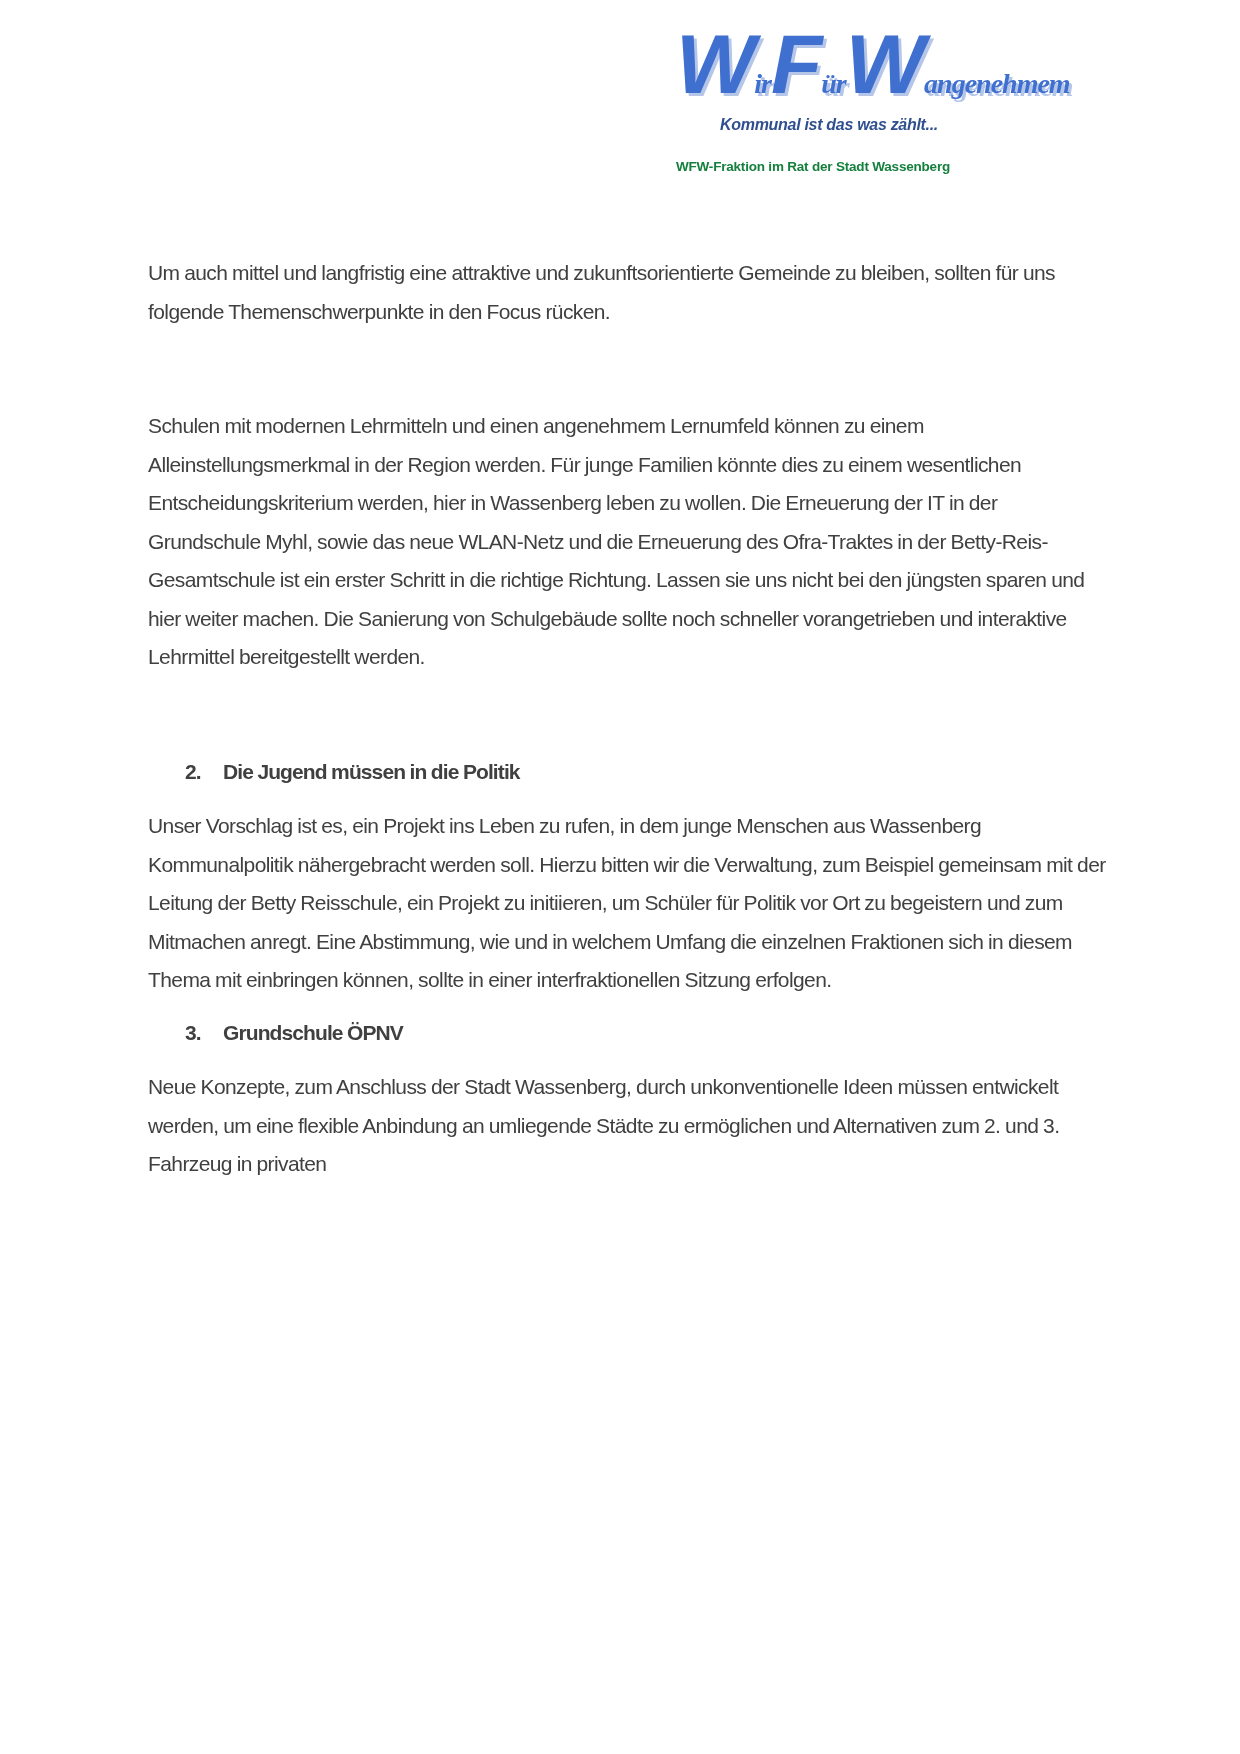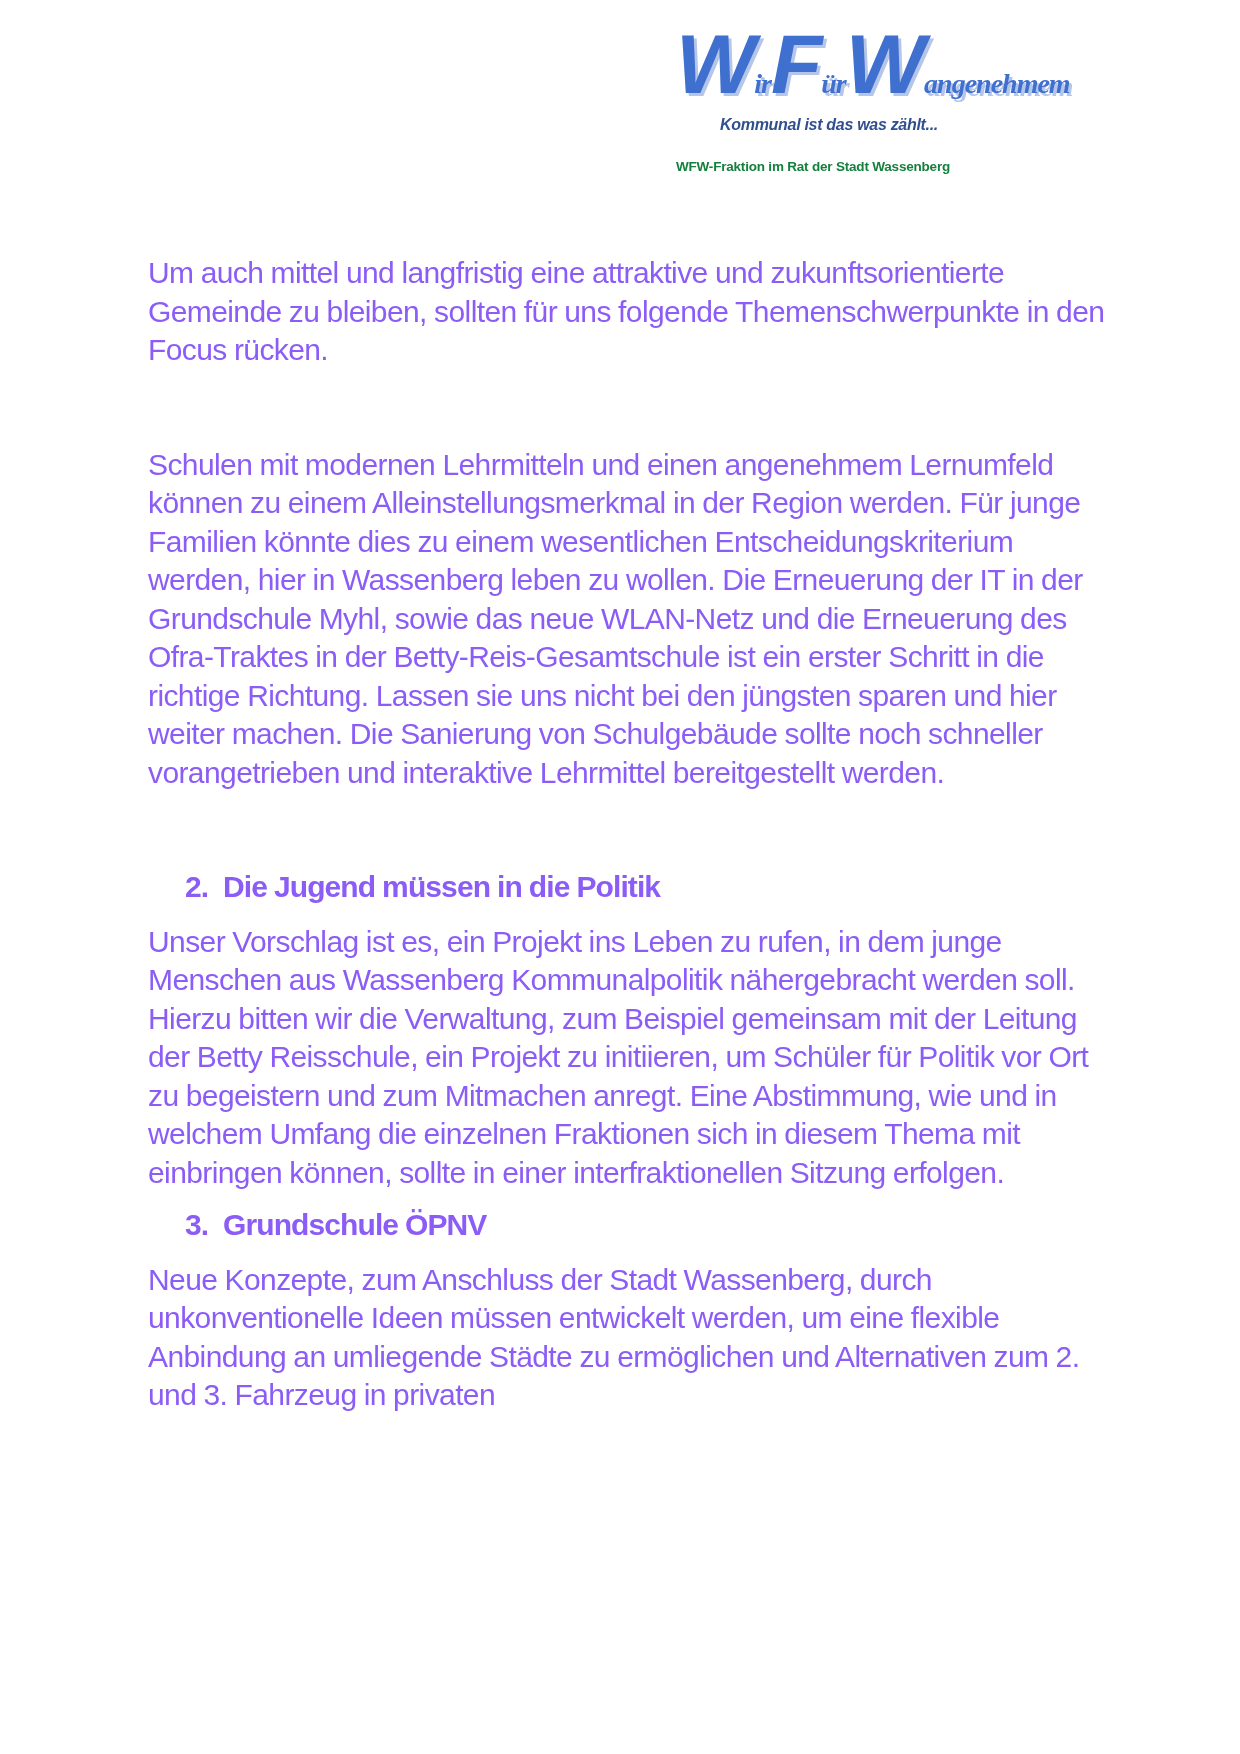--- a/index.html
+++ b/index.html
@@ -66,23 +66,23 @@
       font-weight: bold;
       color: #15803d;
       letter-spacing: -0.2px;
     }
     .content {
       position: absolute;
       left: 148px;
       top: 254px;
       width: 960px;
       font-family: "Liberation Sans", sans-serif;
-      font-size: 30px;
+      font-size: 21px;
       line-height: 38.5px;
-      color: #8b5cf6;
+      color: #404040;
     }
     .content p {
       margin: 0;
       letter-spacing: -0.6px;
       word-spacing: -0.5px;
     }
     .intro { margin-bottom: 76px !important; }
     .heading {
       font-weight: bold;
       margin: 0 0 16px 37px !important;

